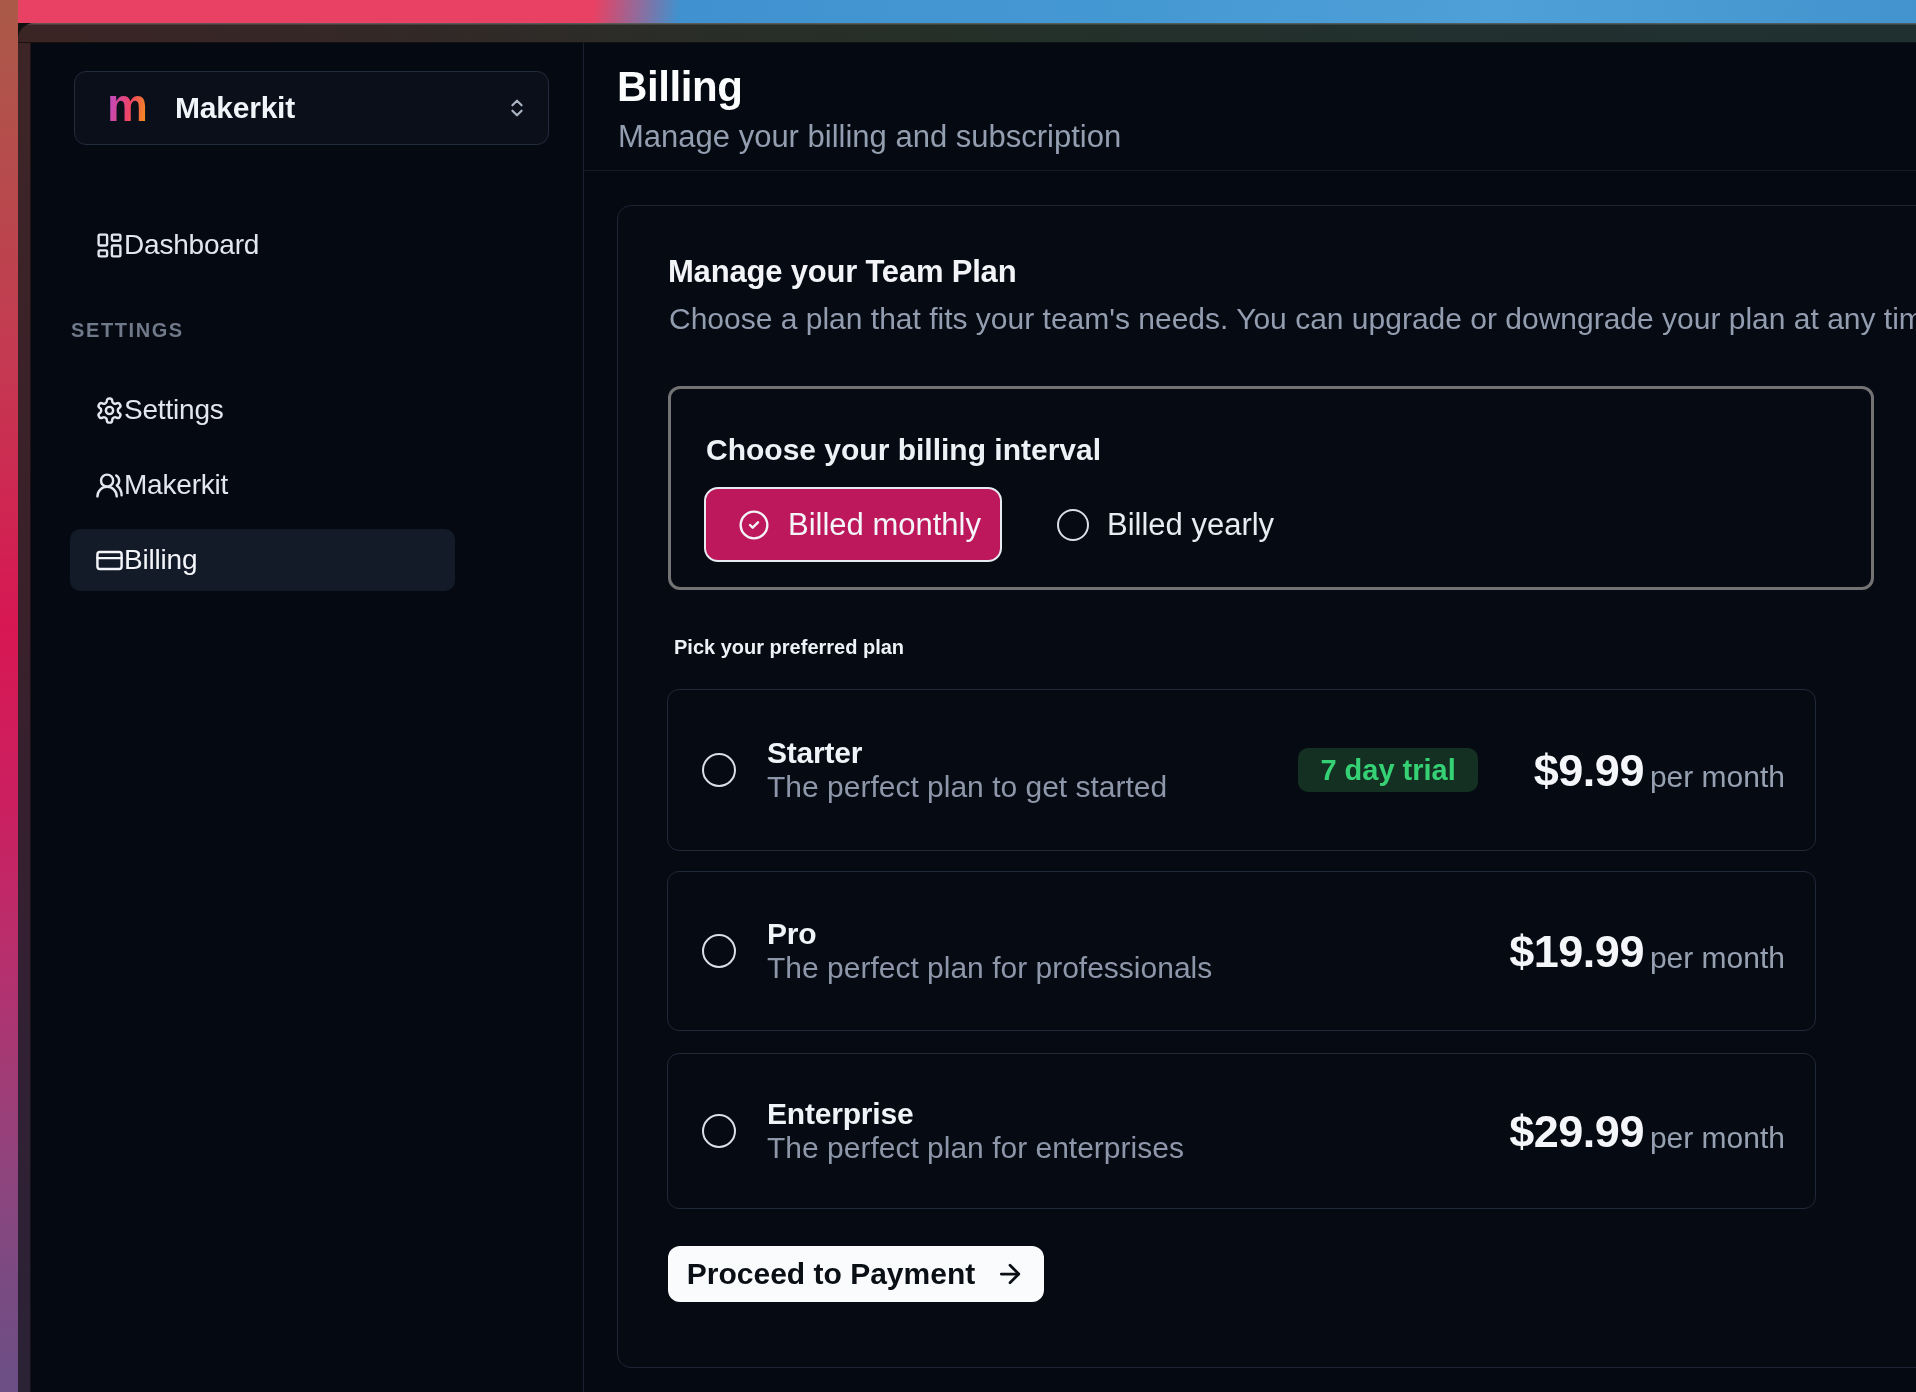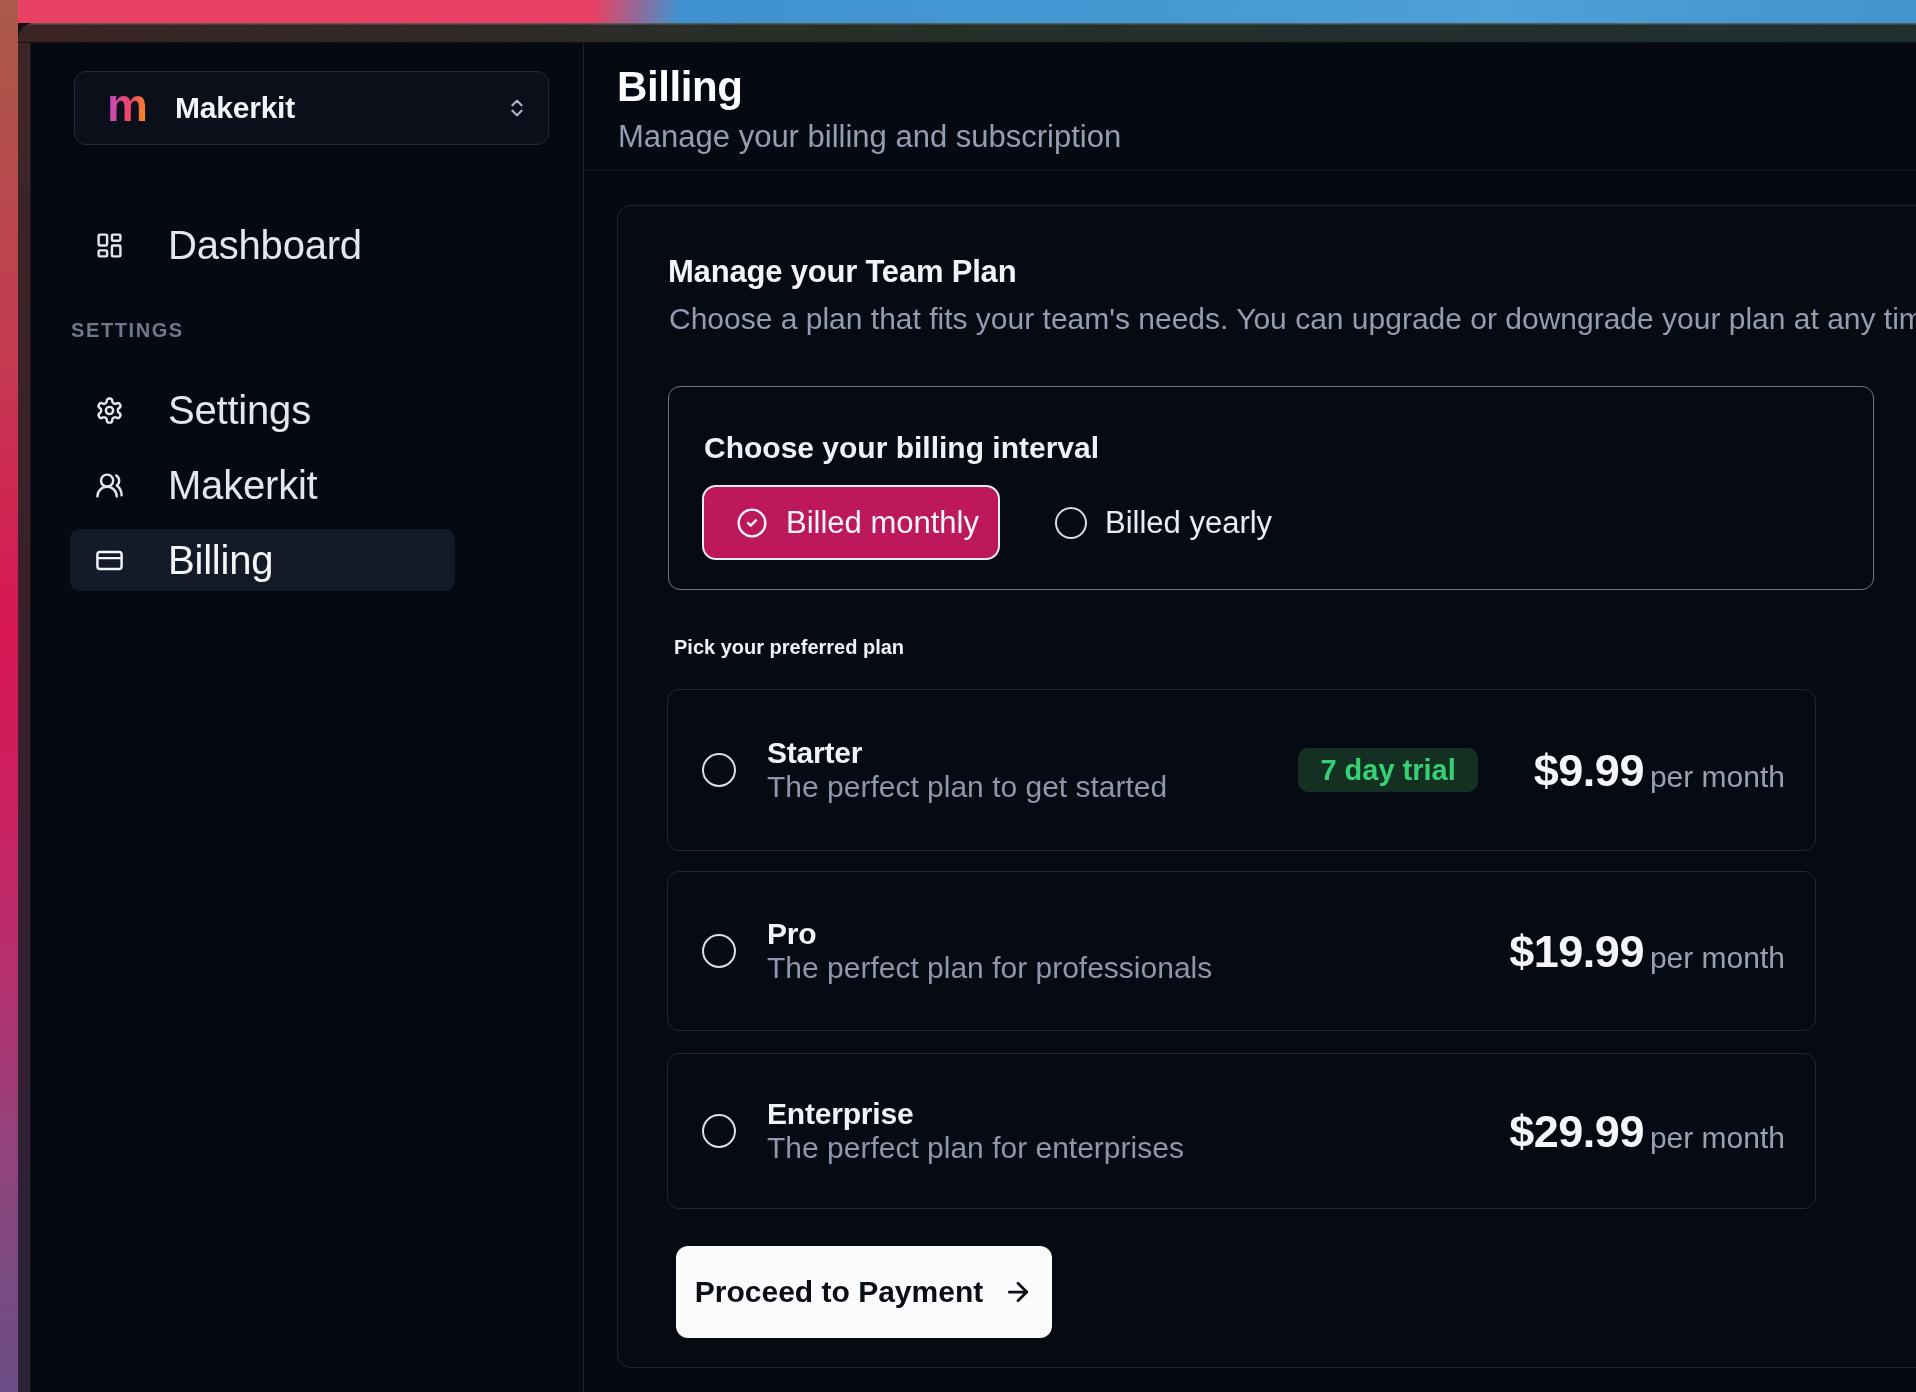--- a/index.html
+++ b/index.html
@@ -31,37 +31,37 @@
     display:flex;align-items:center;padding:0 20px 0 32px;cursor:pointer;}
   .ws-logo{font-size:46px;font-weight:700;line-height:1;margin-top:-6px;
     background:linear-gradient(100deg,#b44bd6 0%,#ef4466 55%,#f59e0b 100%);
     -webkit-background-clip:text;background-clip:text;color:transparent;}
   .ws-name{margin-left:27px;font-size:30px;font-weight:600;color:#f1f4f8;letter-spacing:-.2px;flex:1;}
   .ws-chevrons{color:#a9b2c2;display:flex;}
   .nav-item{position:absolute;left:39px;width:385px;height:62px;border-radius:10px;
     display:flex;align-items:center;padding-left:25px;box-sizing:border-box;cursor:pointer;color:#e2e7ef;}
   .nav-item.active{background:#131a28;color:#f4f6fa;}
   .nav-item .ic{width:29px;height:29px;flex:0 0 auto;display:flex;}
-  .nav-item .lbl{margin-left:44px;font-size:40px;font-weight:500;letter-spacing:-.2px;}
+  .nav-item .lbl{font-size:28px;font-weight:500;letter-spacing:-.2px;}
   .section-label{position:absolute;left:40px;top:276px;font-size:20px;font-weight:700;
     letter-spacing:1.6px;color:#6f7989;}
 
   
   .main{position:absolute;left:553px;top:0;right:0;bottom:0;}
   .page-title{position:absolute;left:33px;top:20px;font-size:42px;font-weight:700;color:#fbfcfe;letter-spacing:-.4px;}
   .page-sub{position:absolute;left:34px;top:76px;font-size:31px;font-weight:400;color:#939eb0;}
   .hdr-divider{position:absolute;left:0;right:0;top:127px;height:1px;background:#141b28;}
 
   .card{position:absolute;left:33px;top:162px;width:1348px;height:1163px;box-sizing:border-box;
     border:1px solid #1d2534;border-radius:14px;background:#060a13;}
   .card-title{position:absolute;left:50px;top:48px;font-size:31px;font-weight:700;color:#f2f4f8;letter-spacing:-.2px;}
   .card-desc{position:absolute;left:51px;top:96px;font-size:30px;font-weight:400;color:#939db0;white-space:nowrap;}
 
   .interval-box{position:absolute;left:50px;top:180px;width:1206px;height:204px;box-sizing:border-box;
-    border:1px solid #737373;border-radius:12px;}
+    border:3px solid #737373;border-radius:12px;}
   .interval-label{position:absolute;left:35px;top:44px;font-size:30px;font-weight:600;color:#eef1f6;}
   .opt-monthly{position:absolute;left:33px;top:98px;width:298px;height:75px;box-sizing:border-box;
     border:2px solid #e7ebf1;border-radius:14px;background:#be185d;
     display:flex;align-items:center;padding-left:32px;cursor:pointer;}
   .opt-monthly .lbl{margin-left:18px;font-size:31px;font-weight:500;color:#f3f5f9;}
   .opt-yearly{position:absolute;left:386px;top:98px;height:75px;display:flex;align-items:center;cursor:pointer;}
   .opt-yearly .lbl{margin-left:18px;font-size:31px;font-weight:400;color:#e8ebf1;}
   .radio{width:32px;height:32px;border-radius:50%;border:2.5px solid #d9dee8;box-sizing:border-box;flex:0 0 auto;}
 
   .plans-label{position:absolute;left:56px;top:430px;font-size:20px;font-weight:700;color:#eef1f6;}
@@ -71,24 +71,24 @@
   .plan-info{margin-left:31px;display:flex;flex-direction:column;}
   .plan-name{font-size:30px;font-weight:700;color:#f0f3f7;letter-spacing:-.2px;}
   .plan-desc{font-size:30px;font-weight:400;color:#8d97a9;}
   .plan-right{margin-left:auto;margin-right:30px;display:flex;align-items:center;}
   .badge{height:44px;padding:0 22px;margin-right:56px;border-radius:10px;background:#143022;
     color:#35d174;font-size:29px;font-weight:700;display:flex;align-items:center;}
   .price-block{display:flex;flex-direction:row;align-items:flex-end;gap:6px;justify-content:flex-end;}
   .price{font-size:45px;font-weight:700;color:#f4f6f9;letter-spacing:-.5px;line-height:1;}
   .period{font-size:30px;font-weight:400;color:#95a0b1;line-height:1.1;}
 
-  .proceed-btn{position:absolute;left:50px;top:1040px;width:376px;height:92px;box-sizing:border-box;
+  .proceed-btn{position:absolute;left:50px;top:1040px;width:376px;height:56px;box-sizing:border-box;
     border:none;border-radius:12px;background:#fafbfd;color:#0a0e15;
     display:flex;align-items:center;justify-content:center;gap:20px;
-    font-size:30px;font-weight:600;font-family:inherit;cursor:pointer;margin-left:8px;}
+    font-size:30px;font-weight:600;font-family:inherit;cursor:pointer;}
 
   svg{display:block;}
 </style>
 </head>
 <body>
 
 <div class="stage">
   <div class="bg-top"></div>
   <div class="bg-left"></div>
 

